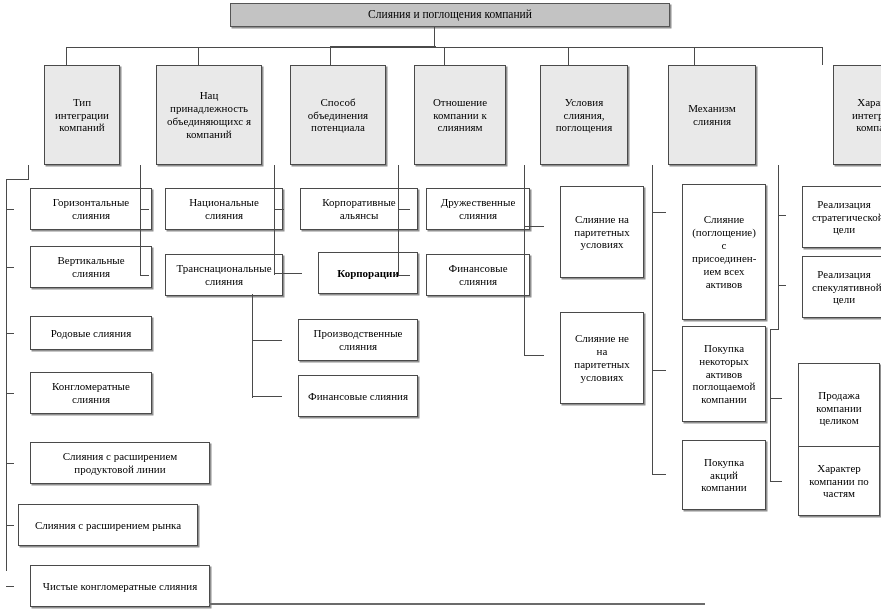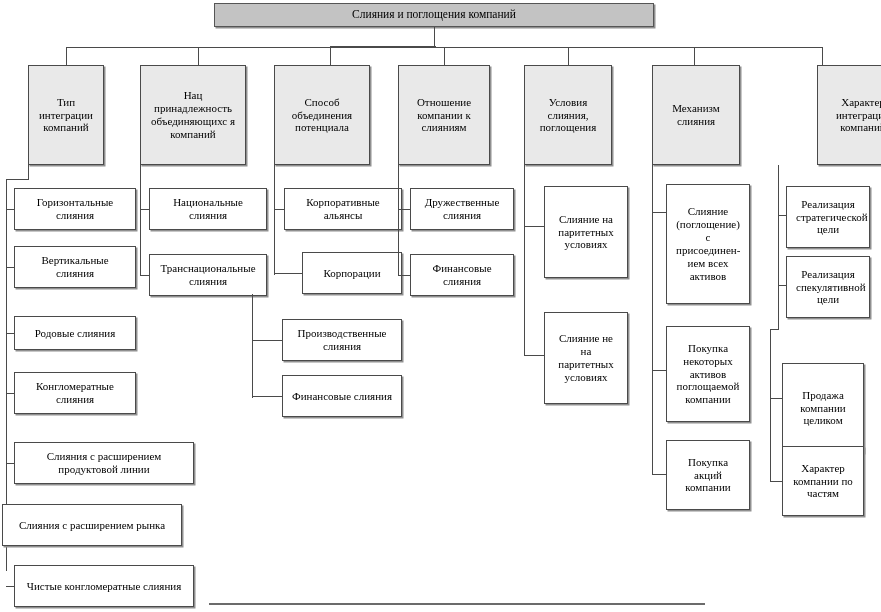--- a/index.html
+++ b/index.html
@@ -23,20 +23,21 @@
     border: 1px solid #4a4a4a;
     background: #ffffff;
     display: flex;
     align-items: center;
     justify-content: center;
     text-align: center;
     line-height: 1.18;
     font-size: 11px;
     padding: 2px 9px;
     box-shadow: 1.5px 1.5px 0 0 #909090;
+    margin-left: 16px;
   }
   .box.title-box {
     background: #c3c3c3;
     border: 1px solid #555;
     font-size: 11.5px;
   }
   .box.header-box {
     background: #e9e9e9;
     border: 1px solid #4a4a4a;
   }
@@ -145,21 +146,21 @@
   </div>
 
   <div class="ln v" style="left:274px; top:165px; height:14px;"></div>
   <div class="ln v" style="left:274px; top:179px; height:96px;"></div>
   <div class="ln h" style="left:274px; top:209px; width:10px;"></div>
   <div class="ln h" style="left:274px; top:273px; width:28px;"></div>
 
   <div class="box" style="left:284px; top:188px; width:118px; height:42px;">
     <span>Корпоративные альянсы</span>
   </div>
-  <div class="box" style="left:302px; top:252px; width:100px; height:42px;">
+  <div class="box" style="left:302px; top:252px; width:100px; height:42px;font-weight:bold;">
     <span>Корпорации</span>
   </div>
 
   <div class="ln v" style="left:252px; top:294px; height:0;"></div>
   <div class="ln v" style="left:252px; top:294px; height:4px;"></div>
   <div class="ln h" style="left:252px; top:294px; width:0px;"></div>
   <div class="ln v" style="left:252px; top:294px; height:0px;"></div>
   <div class="ln v" style="left:252px; top:294px; height:4px;"></div>
   <div class="ln h" style="left:252px; top:313px; width:0px;"></div>
   <div class="ln v" style="left:252px; top:294px; height:19px;"></div>
@@ -198,21 +199,21 @@
   <div class="box" style="left:544px; top:312px; width:84px; height:92px;">
     <span>Слияние не на паритетных условиях</span>
   </div>
 
   <div class="ln v" style="left:652px; top:165px; height:14px;"></div>
   <div class="ln v" style="left:652px; top:179px; height:296px;"></div>
   <div class="ln h" style="left:652px; top:212px; width:14px;"></div>
   <div class="ln h" style="left:652px; top:370px; width:14px;"></div>
   <div class="ln h" style="left:652px; top:474px; width:14px;"></div>
 
-  <div class="box" style="left:666px; top:184px; width:84px; height:120px;">
+  <div class="box" style="left:666px; top:184px; width:84px; height:136px;">
     <span>Слияние (поглощение) с присоединен-ием всех активов</span>
   </div>
   <div class="box" style="left:666px; top:326px; width:84px; height:96px;">
     <span>Покупка некоторых активов поглощаемой компании</span>
   </div>
   <div class="box" style="left:666px; top:440px; width:84px; height:70px;">
     <span>Покупка акций компании</span>
   </div>
 
   <div class="ln v" style="left:778px; top:165px; height:14px;"></div>

